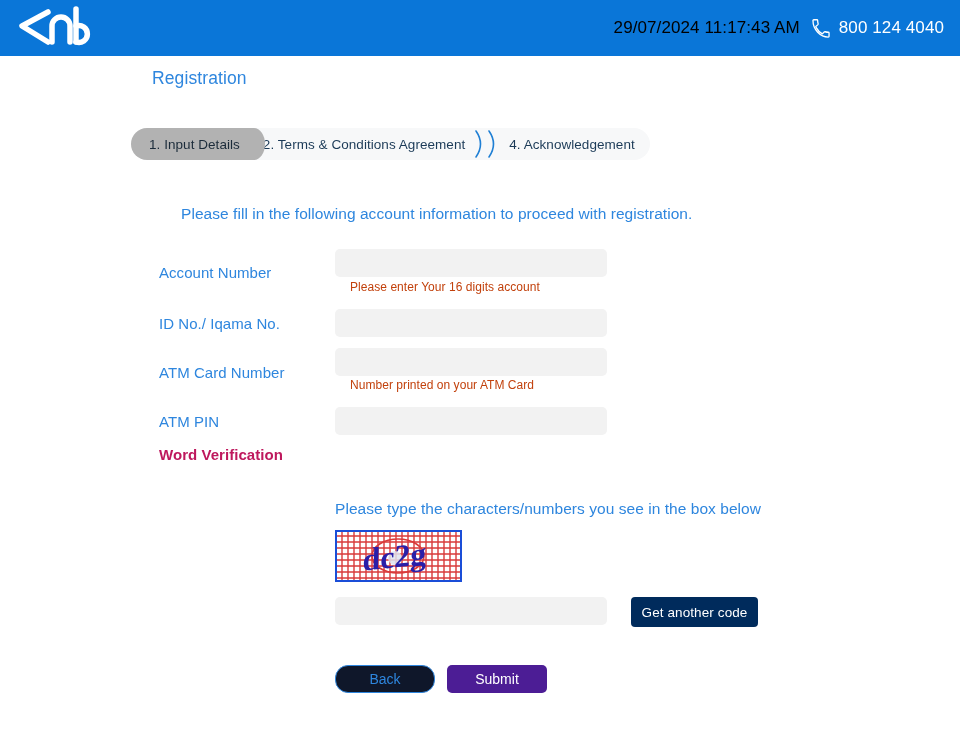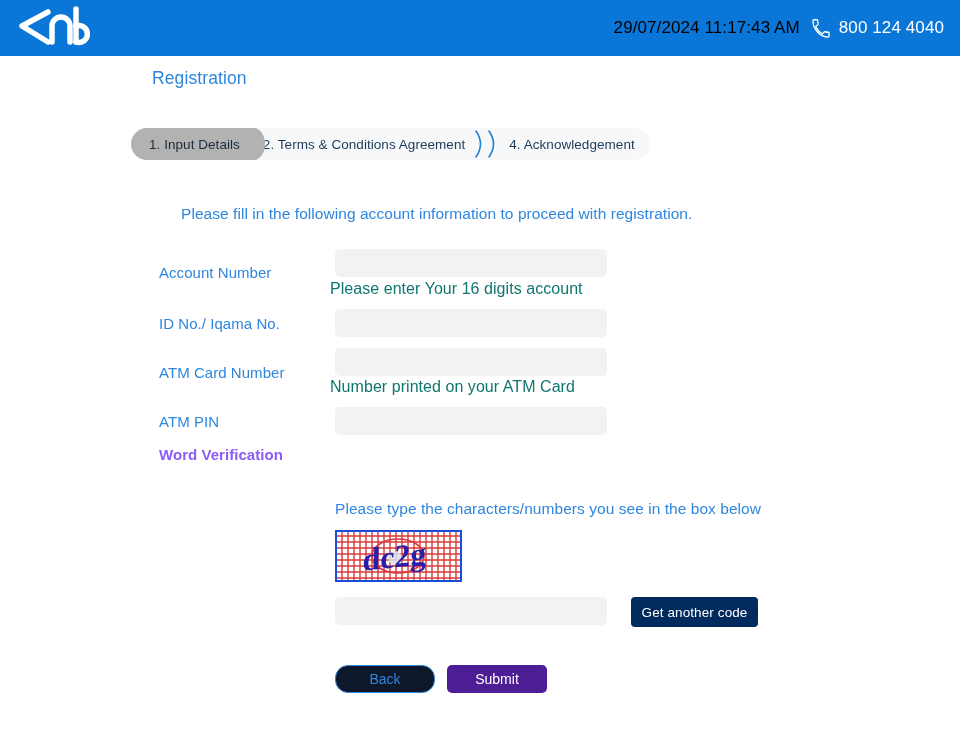--- a/index.html
+++ b/index.html
@@ -152,41 +152,41 @@
   .flabel {
     position: absolute;
     left: 159px;
     font-size: 15px;
     color: #2e86de;
     white-space: nowrap;
     letter-spacing: 0.05px;
   }
   .flabel.bold {
     font-weight: bold;
-    color: #8b5cf6;
+    color: #be185d;
   }
   .finput {
     position: absolute;
     left: 335px;
     width: 272px;
     height: 28px;
     background: #f2f2f2;
     border: none;
     border-radius: 5px;
     outline: none;
     font-family: "Liberation Sans", sans-serif;
     font-size: 14px;
     padding: 0 8px;
     color: #222;
   }
   .fhint {
     position: absolute;
-    left: 330px;
-    font-size: 16px;
-    color: #0f766e;
+    left: 350px;
+    font-size: 12px;
+    color: #c2410c;
     white-space: nowrap;
     letter-spacing: 0.05px;
   }
 
   .wv-instruction {
     position: absolute;
     left: 335px;
     top: 444px;
     font-size: 15.5px;
     color: #2e86de;

